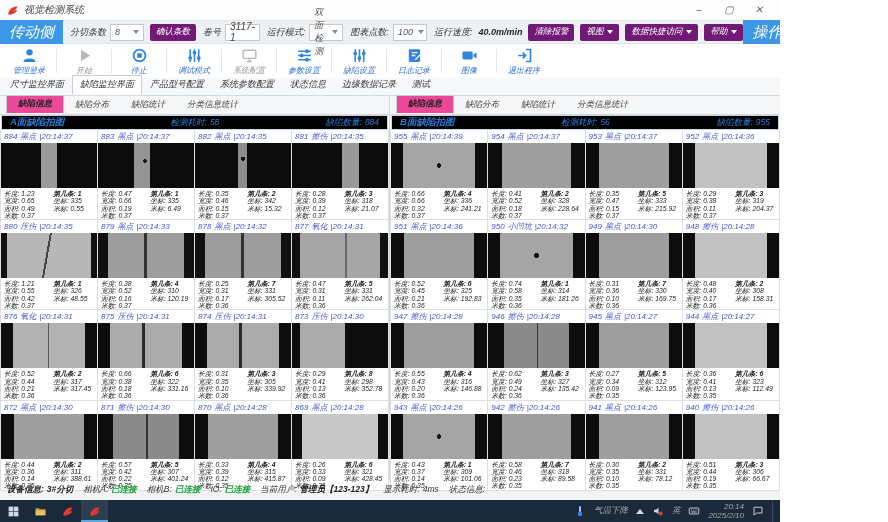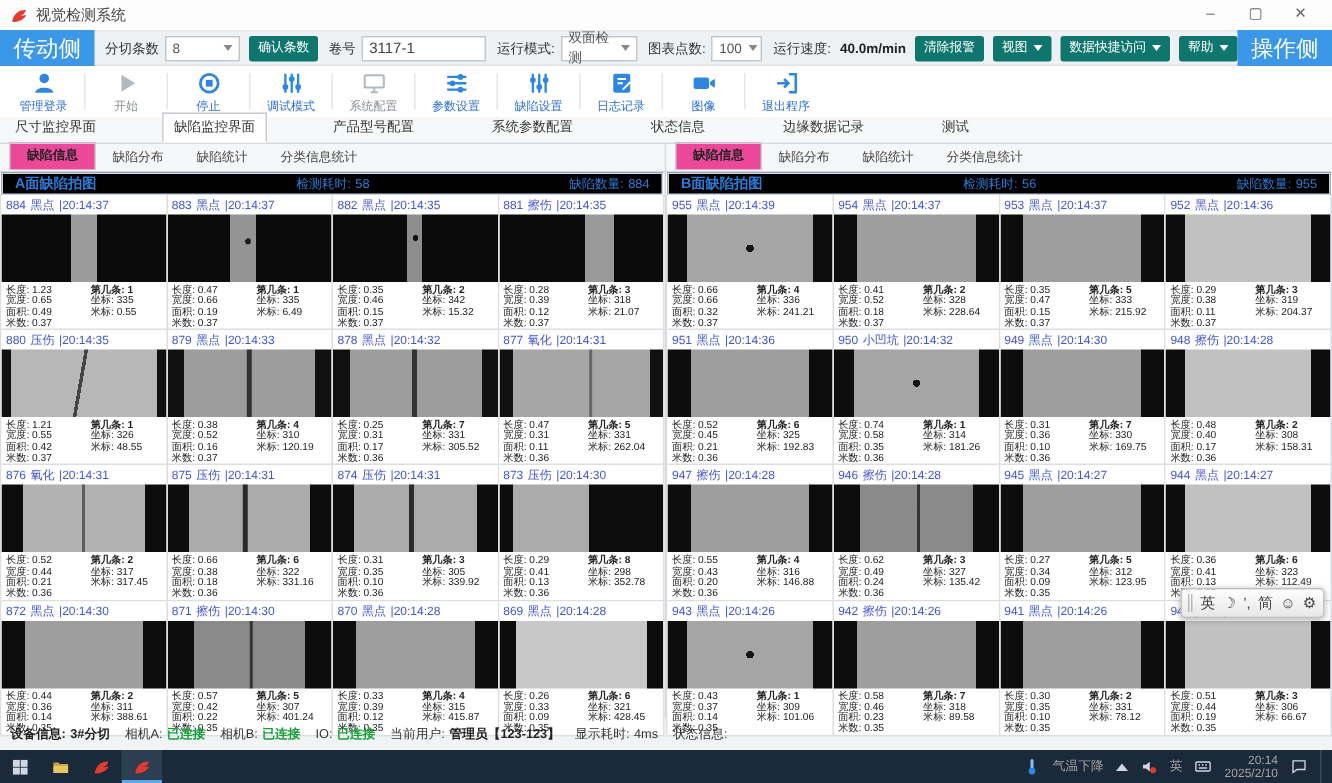--- a/index.html
+++ b/index.html
@@ -1,49 +1,49 @@
 <!DOCTYPE html>
 <html><head>
 <meta charset="utf-8">
 <style>
   * { margin:0; padding:0; box-sizing:border-box; }
   html,body { width:888px; height:522px; }
   body { font-family:"Liberation Sans", sans-serif; background:#fff; }
-  .app { position:relative; width:888px; height:522px; overflow:hidden; background:#fff; color:#333; }
+  .app { position:relative; width:780px; height:522px; overflow:hidden; background:#fff; color:#333;font-style:italic; }
 
   
   .titlebar { height:20px; display:flex; align-items:center; padding:0 6px; background:#fdfdfd; }
   .logo { width:13px; height:13px; display:block; }
   .tb-title { font-size:10px; color:#444; margin-left:5px; }
   .win-controls { margin-left:auto; display:flex; }
   .win-btn { width:30px; text-align:center; font-size:10px; color:#666; line-height:20px; }
 
   
   .toolbar1 { height:24px; background:#eef1f4; border-top:1px solid #e4e7ea; border-bottom:1px solid #dfe2e6; display:flex; align-items:center; }
   .side-tab { height:24px; display:flex; align-items:center; padding:0 9px; background:#3b97e8; color:#fff; font-size:15px; flex:0 0 auto; }
   .t1-label { font-size:9px; color:#333; margin:0 4px 0 7px; white-space:nowrap; }
   .t1-select { height:17px; min-width:34px; background:#fff; border:1px solid #c3c8cf; display:flex; align-items:center; justify-content:space-between; padding:0 4px; font-size:9px; color:#555; gap:5px; }
   .t1-input { height:17px; background:#fff; border:1px solid #c3c8cf; display:flex; align-items:center; padding:0 4px; font-size:10px; color:#444; }
-  .btn-blue { height:17px; display:inline-flex; align-items:center; background:#0f766e; color:#fff; font-size:8.5px; padding:0 6px; border-radius:2px; margin-left:6px; white-space:nowrap; gap:4px; }
+  .btn-blue { height:17px; display:inline-flex; align-items:center; background:#701a75; color:#fff; font-size:8.5px; padding:0 6px; border-radius:2px; margin-left:6px; white-space:nowrap; gap:4px; }
   .caret { width:0; height:0; border-left:3px solid transparent; border-right:3px solid transparent; border-top:4px solid #888; display:inline-block; }
   .caret.white { border-top-color:#fff; }
   .speed-value { font-size:9px; color:#222; font-weight:bold; margin-left:2px; white-space:nowrap; }
   .operator-tab { margin-left:auto; }
 
   
   .toolbar2 { height:34px; background:#fff; display:flex; align-items:center; padding:0 4px; }
   .tb2-btn { display:flex; flex-direction:column; align-items:center; justify-content:center; min-width:50px; height:34px; gap:1px; padding:12px 4px; }
   .tb2-ico { height:18px; display:flex; align-items:center; }
   .tb2-ico svg { width:17px; height:17px; display:block; }
   .tb2-lab { font-size:8px; color:#2f6fd0; white-space:nowrap; }
   .tb2-lab.gray { color:#8a9096; }
   .tb2-sep { width:1px; height:24px; background:#e4e6e9; margin:0 2px; flex:0 0 auto; }
 
   
-  .maintabs { height:18px; background:#f7f8f9; border-bottom:1px solid #d8dadd; display:flex; align-items:flex-end; padding-left:2px;gap:36px; }
+  .maintabs { height:18px; background:#f7f8f9; border-bottom:1px solid #d8dadd; display:flex; align-items:flex-end; padding-left:2px; }
   .mtab { font-size:9px; color:#333; padding:2px 7px 3px; border:1px solid transparent; white-space:nowrap; }
   .mtab.active { background:#fff; border:1px solid #c9ccd1; border-bottom-color:#fff; }
 
   
   .content { height:382px; display:flex; }
   .panel { width:444px; display:flex; flex-direction:column; border-right:1px solid #d5d7da; }
   .panel:last-child { border-right:none; }
   .subtabs { height:19px; display:flex; align-items:flex-end; background:#f5f6f7; border-bottom:1px solid #d5d7da; padding-left:6px; }
   .stab { font-size:8.5px; color:#444; padding:2px 11px 3px; white-space:nowrap; }
   .stab.active { background:#ec4899; border:1px solid #c9ccd1; border-bottom-color:#fff; font-weight:bold; color:#222; }

